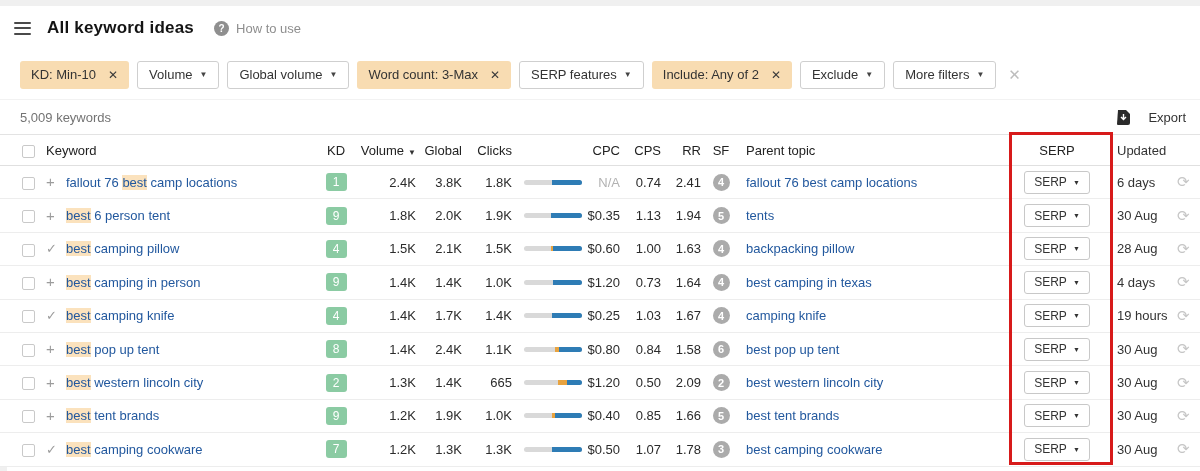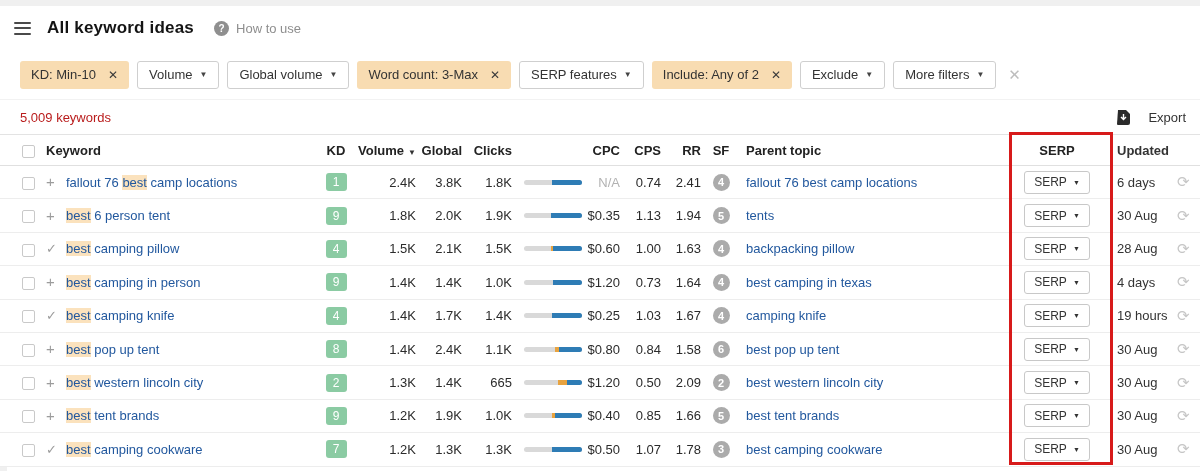--- a/index.html
+++ b/index.html
@@ -20,27 +20,27 @@
   .filterbar { position: absolute; top: 50px; left: 0; width: 100%; height: 50px; display: flex; align-items: center; gap: 8px; padding-left: 20px; background: #fff; border-bottom: 1px solid #f2f2f2; }
   .chip { display: inline-flex; align-items: center; height: 28px; padding: 0 11px; border-radius: 3px; font-size: 13px; color: #333; cursor: pointer; white-space: nowrap; }
   .chip.active { background: var(--chip-active-bg, #f8dcb2); }
   .chip.dropdown { background: #fff; border: 1px solid #cfcfcf; }
   .chip-x { margin-left: 12px; font-size: 12px; color: #3a3a3a; }
   .chip-caret { margin-left: 7px; font-size: 8px; color: #444; }
   .clear-filters { color: #bdbdbd; font-size: 15px; margin-left: 4px; cursor: pointer; }
 
   
   .countbar { position: absolute; top: 100px; left: 0; width: 100%; height: 35px; display: flex; align-items: center; justify-content: space-between; padding: 0 14px 0 20px; border-bottom: 1px solid #e3e3e3; background: #fff; }
-  .kw-count { font-size: 13px; color: #b91c1c; }
+  .kw-count { font-size: 13px; color: #737373; }
   .export { display: flex; align-items: center; gap: 18px; font-size: 13px; color: #333; cursor: pointer; }
   .export-icon { display: inline-flex; }
 
   
   .grid { display: grid; grid-template-columns: 24px 20px 250px 40px 60px 46px 50px 70px 38px 41px 40px 40px 260px 112px 64px 22px; align-items: center; padding-left: 22px; }
-  .thead { position: absolute; top: 135px; left: 0; width: 100%; height: 31px; border-bottom: 1px solid #e0e0e0; font-size: 13px; font-weight: bold; color: #222; background: #fff; }
+  .thead { position: absolute; top: 135px; left: 0; width: 100%; height: 31px; border-bottom: 1px solid #e0e0e0; font-size: 13px; font-weight: normal; color: #222; background: #fff; }
   .tbody { position: absolute; top: 166px; left: 0; width: 100%; }
   .trow { height: 33.4px; border-bottom: 1px solid #ededed; font-size: 13px; color: #2b2b2b; background: #fff; }
   .c { overflow: hidden; white-space: nowrap; }
   .right { text-align: right; }
   .center { text-align: center; }
   .hdr-kw { grid-column: 2 / 4; }
   .sort-caret { font-size: 8px; color: #333; margin-left: 4px; }
 
   .checkbox { display: inline-block; width: 13px; height: 13px; border: 1px solid #c9c9c9; border-radius: 2px; background: #fff; cursor: pointer; vertical-align: middle; }
   .add-icon { color: #9c9c9c; font-size: 15px; cursor: pointer; line-height: 1; }

